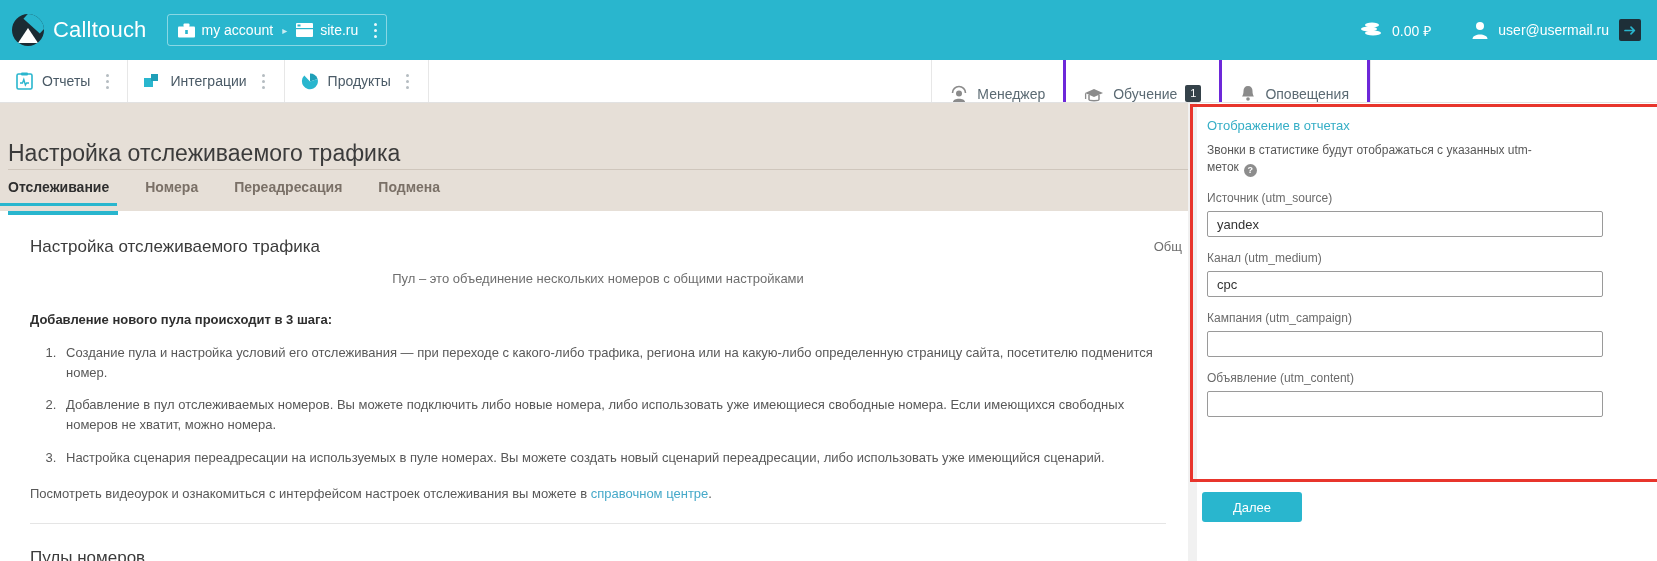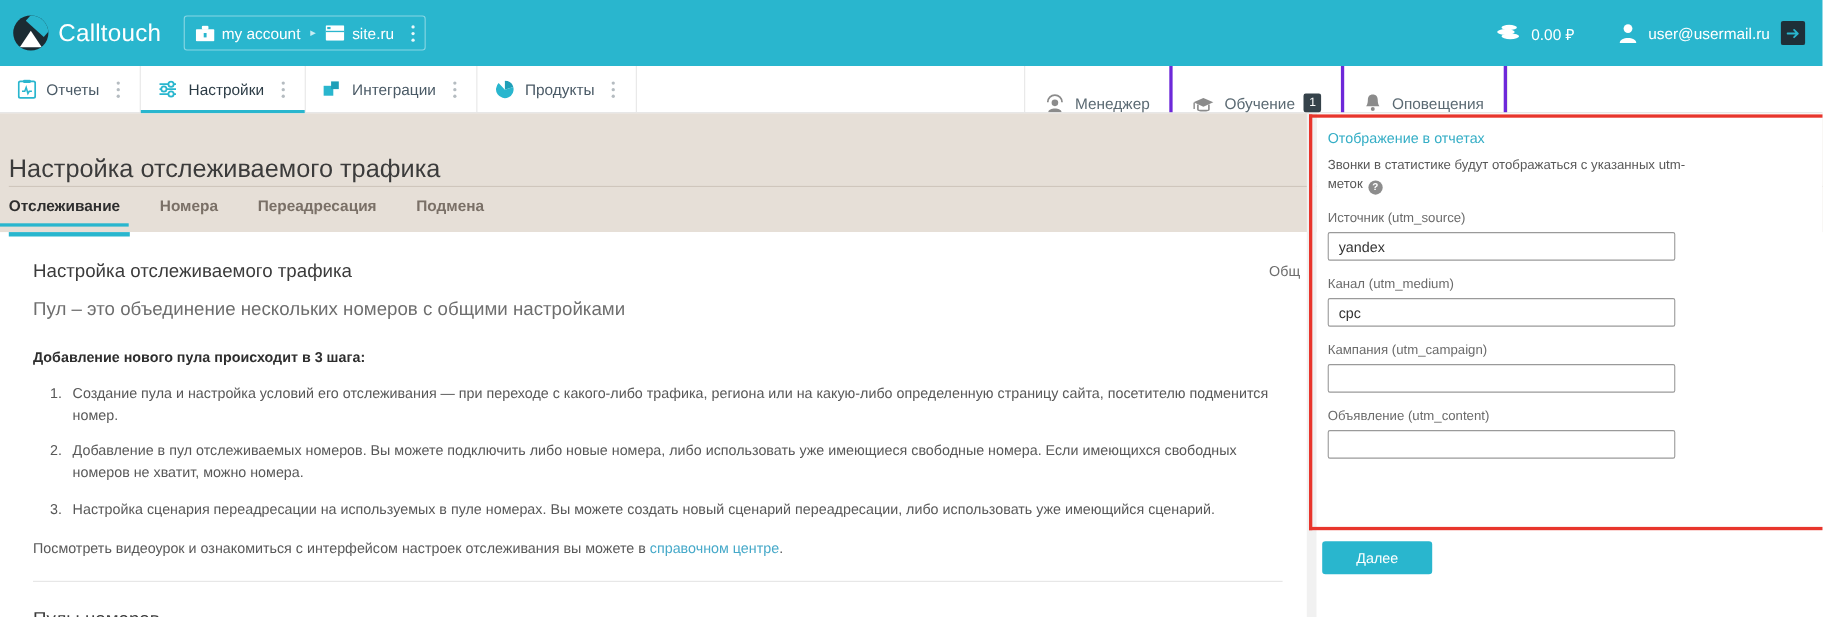--- a/index.html
+++ b/index.html
@@ -121,21 +121,21 @@
   
   .card {
     position: absolute; left: 8px; top: 211px; width: 1180px; height: 350px;
     background: #ffffff;
   }
   .card-accent {
     position: absolute; left: 0; top: 0; width: 110px; height: 4px; background: #29b6ce;
   }
   .card-inner { padding: 18px 22px 0 22px; }
   .card-h2 { font-size: 17px; color: #3b3b3b; margin: 8px 0 0 0; font-weight: normal; }
-  .card-sub { font-size: 17px; color: #6e6e6e; margin: 14px 0 0 0; }
+  .card-sub { font-size: 13px; color: #6e6e6e; margin: 14px 0 0 0; text-align: center; }
   .steps-title { font-size: 13px; color: #2e2e2e; font-weight: bold; margin: 26px 0 0 0; }
   ol.steps {
     margin: 16px 0 0 0; padding-left: 30px; font-size: 13px; color: #585858; line-height: 1.55;
   }
   ol.steps li { margin-bottom: 12px; padding-left: 6px; }
   .video-line { font-size: 13px; color: #585858; margin: 18px 0 0 0; }
   .video-line a { color: #46a9c9; text-decoration: none; }
   .card-rule { border-top: 1px solid #e5e5e5; margin: 22px 0 0 0; }
   .pools-h { font-size: 17px; color: #3b3b3b; margin: 24px 0 0 0; font-weight: normal; }
 
@@ -165,21 +165,21 @@
   }
   .help-dot {
     display: inline-flex; align-items: center; justify-content: center;
     width: 13px; height: 13px; border-radius: 50%;
     background: #8d8d8d; color: #ffffff; font-size: 9px; font-weight: bold;
     vertical-align: -2px; margin-left: 5px;
   }
   .field { margin-top: 14px; }
   .field-label { font-size: 12px; color: #6b6b6b; display: block; margin-bottom: 6px; }
   .field input {
-    width: 316px; height: 26px; border: 1px solid #9a9a9a; border-radius: 2px;
+    width: 396px; height: 26px; border: 1px solid #9a9a9a; border-radius: 2px;
     padding: 0 9px; font-size: 13px; color: #333; font-family: "Liberation Sans", sans-serif;
     background: #fff; outline: none;
   }
   .next-btn {
     position: absolute; left: 1202px; top: 492px;
     width: 100px; height: 30px; background: #29b6ce; color: #ffffff;
     border: none; border-radius: 3px; font-size: 13px;
     font-family: "Liberation Sans", sans-serif; cursor: pointer;
   }
 </style>
@@ -262,38 +262,20 @@
           </svg>
       </span>
       <span>Отчеты</span>
       <span class="kebab">
           <i></i>
           <i></i>
           <i></i>
         </span>
     </div>
 
-    <div class="nav-item active">
-      <span class="ic">
-        <svg width="18" height="16" viewBox="0 0 18 16">
-            <line x1="1" y1="3.5" x2="16" y2="3.5" stroke="#29b6ce" stroke-width="1.6"></line>
-            <line x1="1" y1="8" x2="16" y2="8" stroke="#29b6ce" stroke-width="1.6"></line>
-            <line x1="1" y1="12.5" x2="16" y2="12.5" stroke="#29b6ce" stroke-width="1.6"></line>
-            <circle cx="11.5" cy="3.5" r="2.4" fill="#fff" stroke="#29b6ce" stroke-width="1.6"></circle>
-            <circle cx="5" cy="8" r="2.4" fill="#fff" stroke="#29b6ce" stroke-width="1.6"></circle>
-            <circle cx="11.5" cy="12.5" r="2.4" fill="#fff" stroke="#29b6ce" stroke-width="1.6"></circle>
-          </svg>
-      </span>
-      <span>Настройки</span>
-      <span class="kebab">
-          <i></i>
-          <i></i>
-          <i></i>
-        </span>
-    </div>
 
     <div class="nav-item">
       <span class="ic">
         <svg width="17" height="17" viewBox="0 0 17 17">
             <rect x="0" y="5" width="9" height="9" fill="#29b6ce"></rect>
             <rect x="7" y="1" width="7" height="7" fill="#1f9fb8"></rect>
           </svg>
       </span>
       <span>Интеграции</span>
       <span class="kebab">

